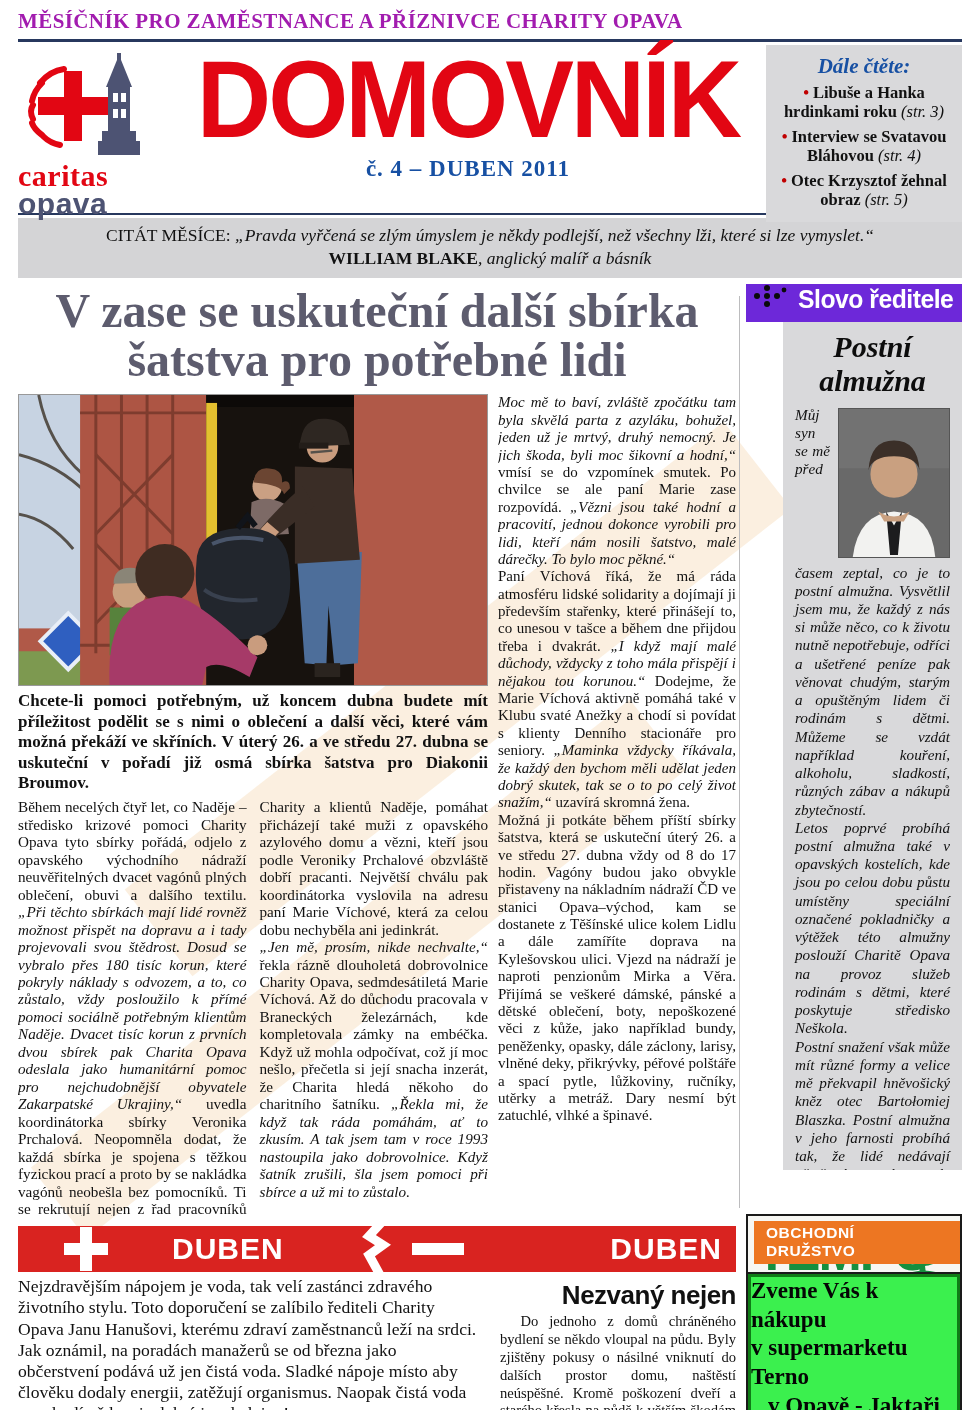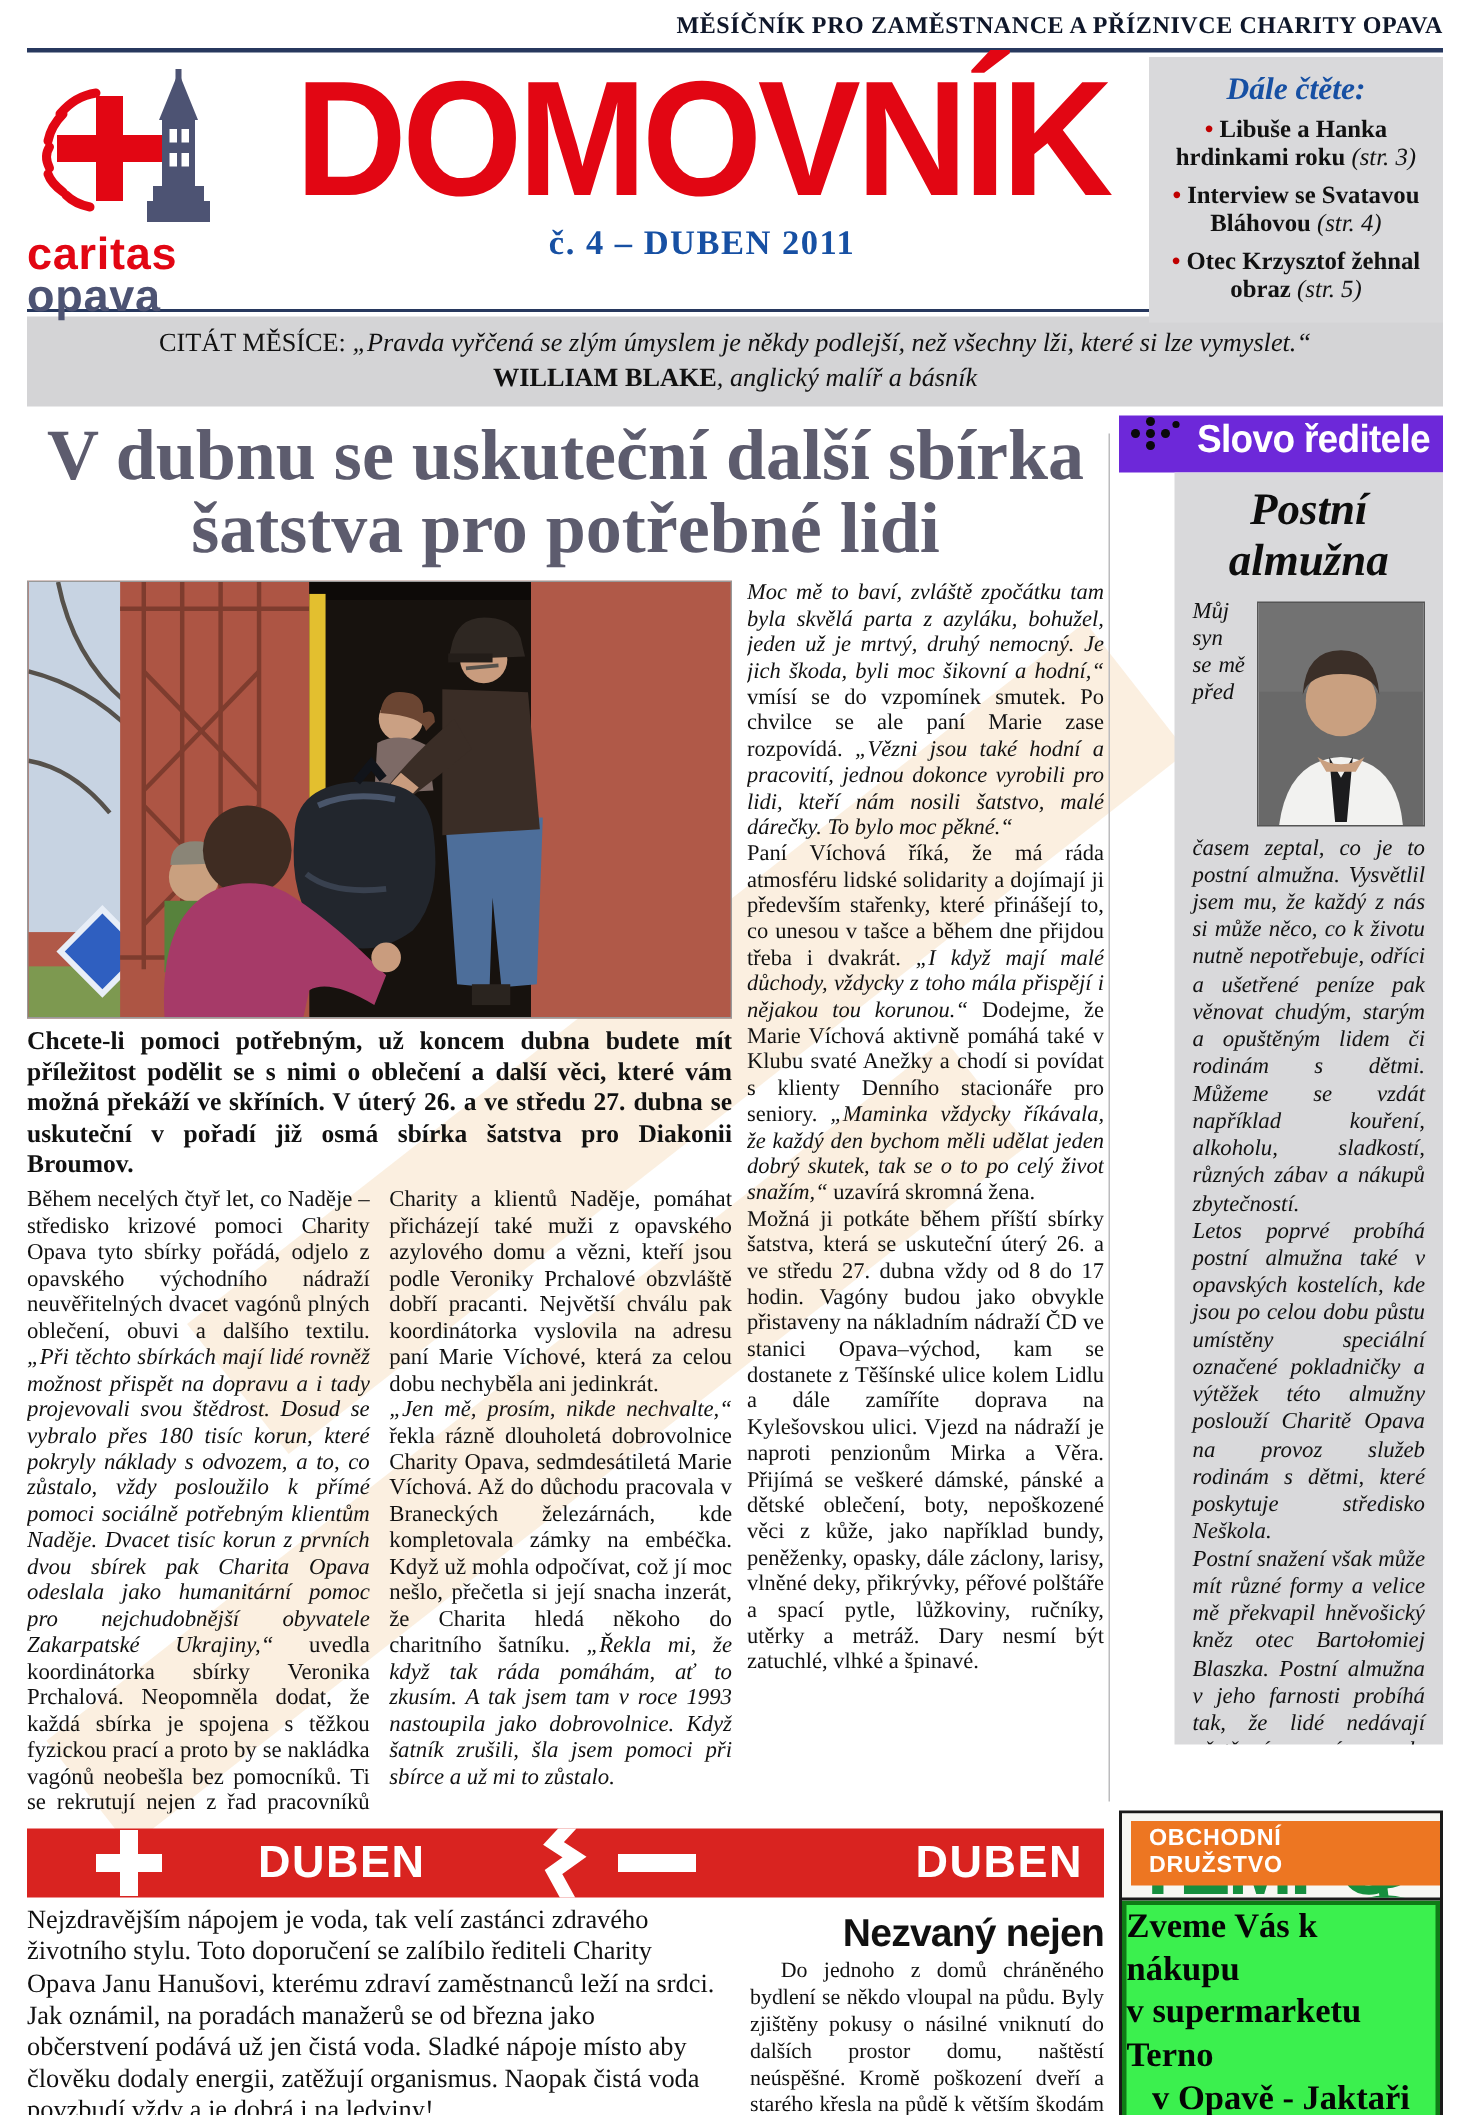--- a/index.html
+++ b/index.html
@@ -7,26 +7,26 @@
   .page {
     position:relative; width:980px; height:1410px; margin:0 auto;
     background:#ffffff; overflow:hidden;
     font-family:"Liberation Serif", serif; color:#111;
     padding:6px 18px 0 18px;
   }
   .it { font-style:italic; }
   .bd { font-weight:bold; }
 
   
-  .tagline { text-align:right; font-weight:bold; font-size:16px; letter-spacing:.4px; color:#0f172a; margin-top:3px; }
+  .tagline { text-align:left; font-weight:bold; font-size:21px; letter-spacing:.4px; color:#a21caf; margin-top:3px; }
   .rule { height:3px; background:#27385e; margin-top:5px; }
   .rule.thin { height:2px; margin-top:2px; }
   .masthead { display:grid; grid-template-columns:152px 1fr 196px; height:166px; margin-top:3px; }
   .logo-block { display:flex; flex-direction:column; align-items:flex-start; padding-top:8px; }
-  .logo-word1 { font-family:Liberation Sans, sans-serif; font-size:30px; line-height:.85; color:#e20613; font-weight:bold; letter-spacing:.5px; margin-top:-6px; }
+  .logo-word1 { font-family:Liberation Serif, serif; font-size:30px; line-height:.85; color:#e20613; font-weight:bold; letter-spacing:.5px; margin-top:-6px; }
   .logo-word2 { font-family:"Liberation Sans",sans-serif; font-size:30px; line-height:1.0; color:#4d5373; font-weight:bold; letter-spacing:.5px; }
   .masthead-center { display:flex; flex-direction:column; align-items:center; justify-content:flex-start; padding-top:2px; }
   .domovnik { font-family:"Liberation Sans",sans-serif; font-weight:bold; font-size:103px; line-height:.98;
               color:#e20613; letter-spacing:-3px; transform:scaleY(1.06); transform-origin:top center; white-space:nowrap; }
   .issue { font-size:23px; font-weight:bold; color:#1750a3; letter-spacing:1px; margin-top:8px; }
   .read-more { background:#d9d9db; padding:9px 6px 6px 6px; text-align:center; }
   .read-more-title { font-size:21px; font-weight:bold; font-style:italic; color:#1750a3; margin-bottom:5px; }
   .read-more-item { font-size:16.5px; font-weight:bold; line-height:1.15; margin-bottom:6px; }
   .read-more-item .bullet { color:#c00000; margin-right:4px; }
   .read-more-item .ref { font-style:italic; font-weight:normal; }
@@ -155,21 +155,21 @@
     <div><span>CITÁT MĚSÍCE: </span><span class="it">„Pravda vyřčená se zlým úmyslem je někdy podlejší, než všechny lži, které si lze vymyslet.“</span></div>
     <div class="l2"><span class="bd">WILLIAM BLAKE</span><span class="it">, anglický malíř a básník</span></div>
   </div>
 
   <div class="content">
     <div class="wm wm1"></div>
     <div class="wm wm2"></div>
     <div class="v-divider"></div>
 
     <div class="main-col">
-      <div class="headline">V dubnu se uskuteční další sbírka šatstva pro potřebné lidi</div>
+      <div class="headline">V zase se uskuteční další sbírka šatstva pro potřebné lidi</div>
 
       <div class="article-body">
         <div>
           <div class="photo-figure">
             <svg viewBox="0 0 475 292" preserveAspectRatio="none">
               <rect x="0" y="0" width="475" height="292" fill="#b05948"></rect>
               <rect x="0" y="0" width="110" height="235" fill="#c7d3e2"></rect>
               <g stroke="#56514b" stroke-width="3" fill="none">
                 <path d="M0,60 q40,10 70,40"></path>
                   <path d="M20,0 q10,50 45,80"></path>

